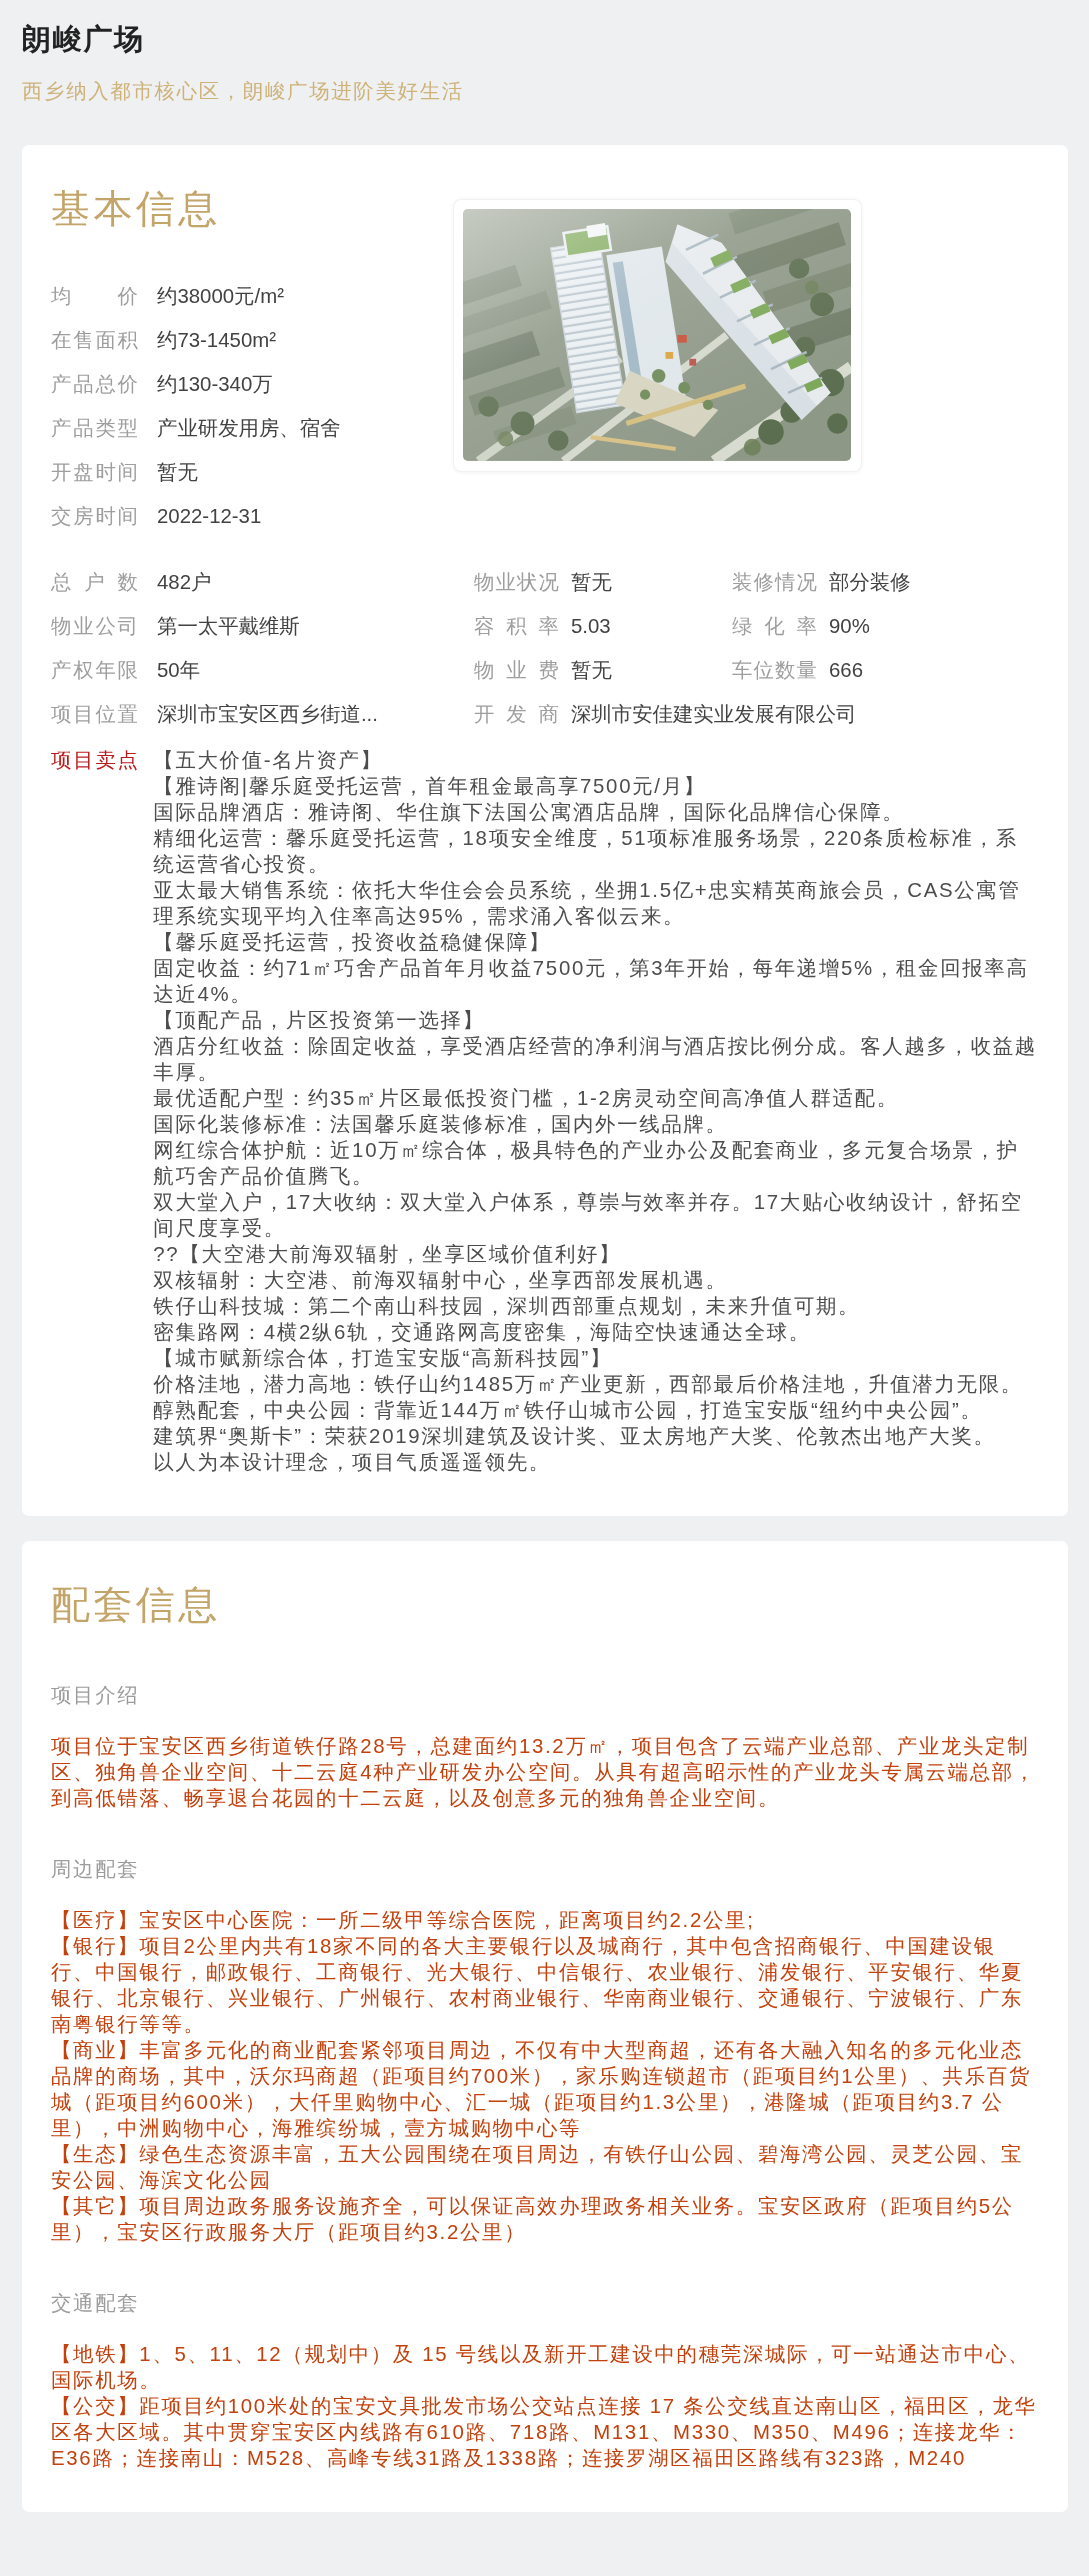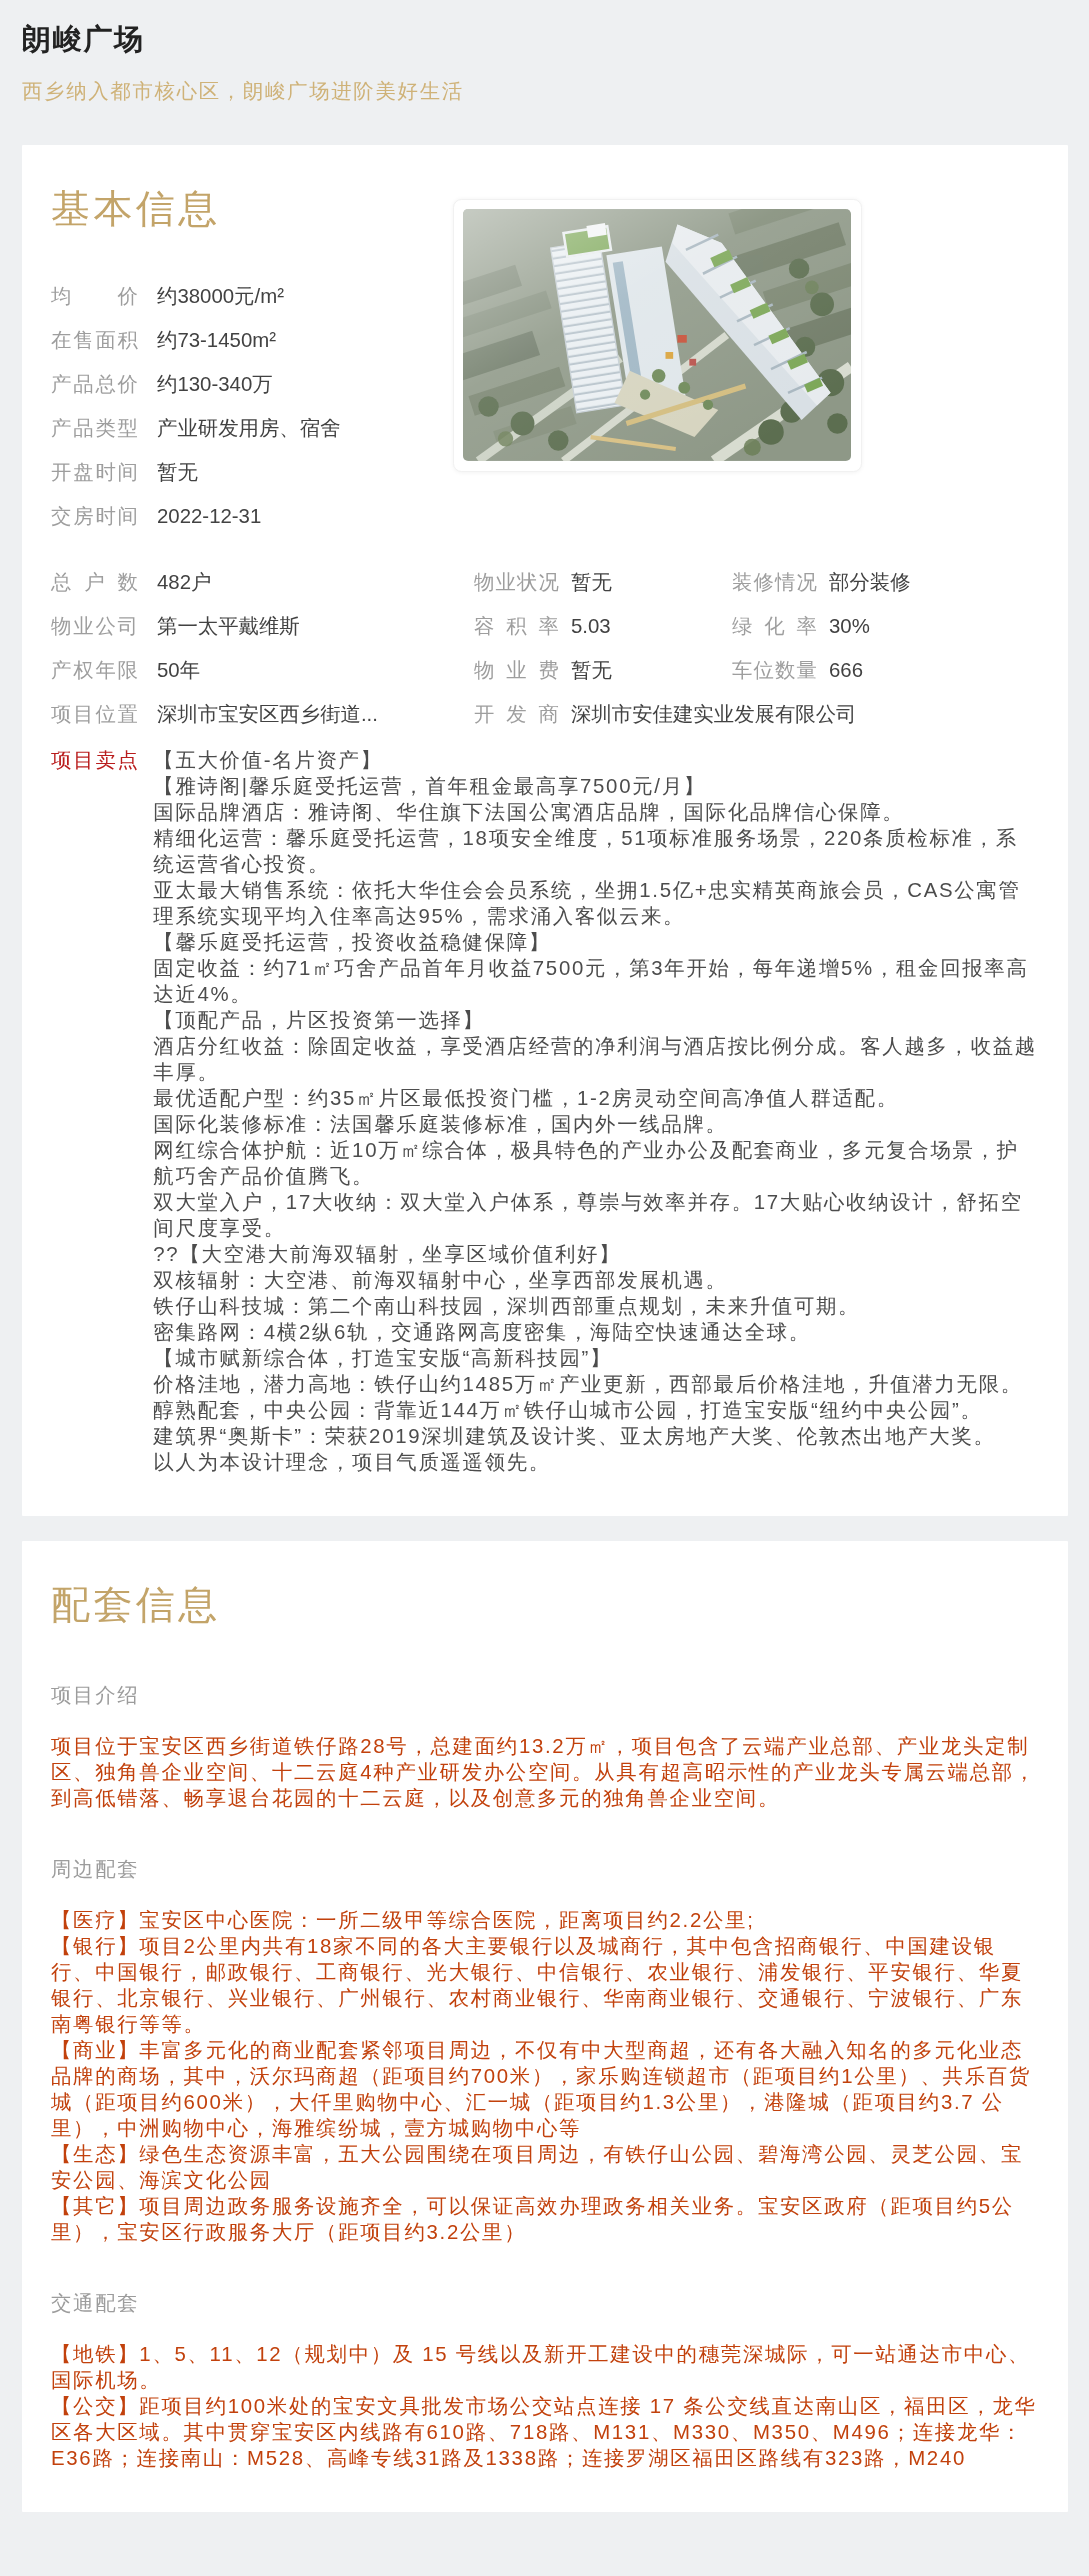--- a/index.html
+++ b/index.html
@@ -1,20 +1,20 @@
 <!DOCTYPE html>
 <html lang="zh" style="font-size:13.6px"><head>
 <meta charset="utf-8">
 <style>
   html,body{margin:0;padding:0;background:#eef0f2;}
   body{width:1090px;font-family:"Liberation Sans","DejaVu Sans",sans-serif;-webkit-font-smoothing:antialiased;}
   .page-header{padding:20.4px 22px 8.5px 22px;}
   .page-title{font-size:29px;font-weight:700;color:#222;letter-spacing:1.7px;}
   .page-subtitle{font-size:20.4px;color:#cfb278;margin-top:17px;letter-spacing:1.7px;}
-  .card{background:#fff;margin:31px 22px 0 22px;border-radius:1px;padding:37px 29px 41px 29px;position:relative;}
+  .card{background:#fff;margin:31px 22px 0 22px;border-radius:7px;padding:37px 29px 41px 29px;position:relative;}
   .card + .card{margin-top:25.5px;}
   .card-title{font-size:39px;font-weight:400;color:#c3a469;letter-spacing:3.4px;margin:0 0 49px 0;}
   
   .rows-left{width:349px;min-height:286px;}
   .cell{display:flex;align-items:flex-end;font-size:20.4px;line-height:22px;}
   .rows-left .cell{margin-bottom:22px;}
   .info-label{display:inline-block;width:87px;min-width:87px;color:#9e9e9e;text-align:justify;text-align-last:justify;margin-right:19px;}
   .info-value{color:#424242;}
   .rows-left .info-value{white-space:nowrap;overflow:hidden;text-overflow:ellipsis;max-width:238px;}
   .grid-row{display:flex;margin-bottom:22px;font-size:20.4px;}
@@ -184,21 +184,21 @@
         <div class="cell g1">
           <span class="info-label">物业公司</span>
           <span class="info-value">第一太平戴维斯</span>
         </div>
         <div class="cell g2">
           <span class="info-label">容积率</span>
           <span class="info-value">5.03</span>
         </div>
         <div class="cell g3">
           <span class="info-label">绿化率</span>
-          <span class="info-value">30%</span>
+          <span class="info-value">90%</span>
         </div>
       </div>
       <div class="grid-row">
         <div class="cell g1">
           <span class="info-label">产权年限</span>
           <span class="info-value">50年</span>
         </div>
         <div class="cell g2">
           <span class="info-label">物业费</span>
           <span class="info-value">暂无</span>

